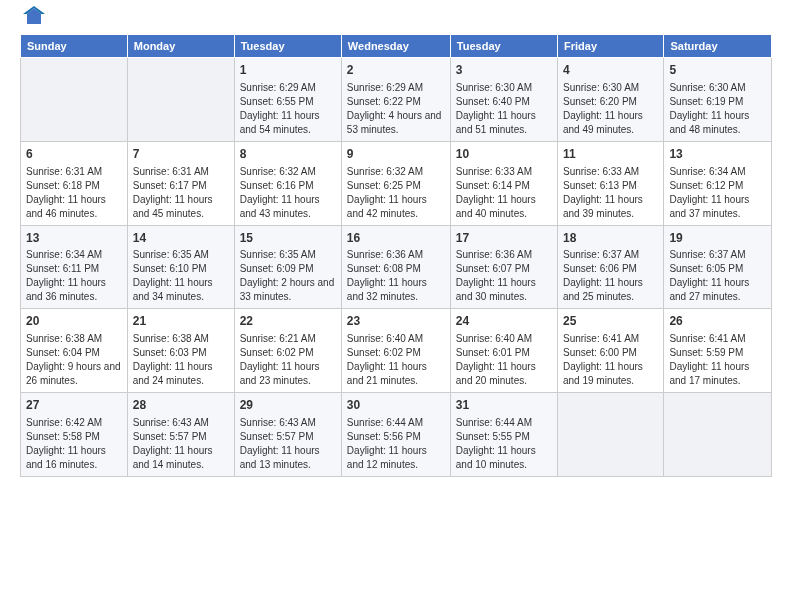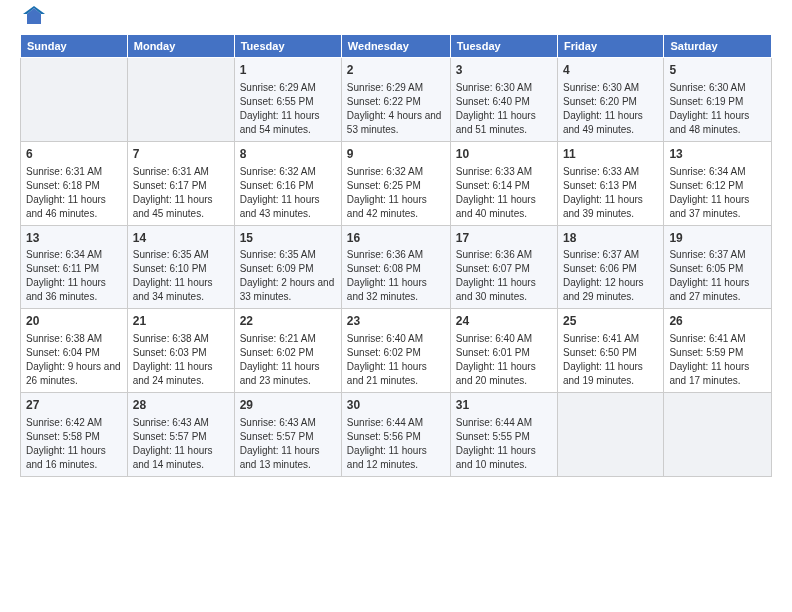--- a/index.html
+++ b/index.html
@@ -230,21 +230,21 @@
           <td>
             <span class="day-number">17</span>
             <div>Sunrise: 6:36 AM</div>
             <div>Sunset: 6:07 PM</div>
             <div>Daylight: 11 hours and 30 minutes.</div>
           </td>
           <td>
             <span class="day-number">18</span>
             <div>Sunrise: 6:37 AM</div>
             <div>Sunset: 6:06 PM</div>
-            <div>Daylight: 12 hours and 29 minutes.</div>
+            <div>Daylight: 11 hours and 25 minutes.</div>
           </td>
           <td>
             <span class="day-number">19</span>
             <div>Sunrise: 6:37 AM</div>
             <div>Sunset: 6:05 PM</div>
             <div>Daylight: 11 hours and 27 minutes.</div>
           </td>
         </tr>
         <tr>
           <td>
@@ -273,21 +273,21 @@
           </td>
           <td>
             <span class="day-number">24</span>
             <div>Sunrise: 6:40 AM</div>
             <div>Sunset: 6:01 PM</div>
             <div>Daylight: 11 hours and 20 minutes.</div>
           </td>
           <td>
             <span class="day-number">25</span>
             <div>Sunrise: 6:41 AM</div>
-            <div>Sunset: 6:50 PM</div>
+            <div>Sunset: 6:00 PM</div>
             <div>Daylight: 11 hours and 19 minutes.</div>
           </td>
           <td>
             <span class="day-number">26</span>
             <div>Sunrise: 6:41 AM</div>
             <div>Sunset: 5:59 PM</div>
             <div>Daylight: 11 hours and 17 minutes.</div>
           </td>
         </tr>
         <tr>

